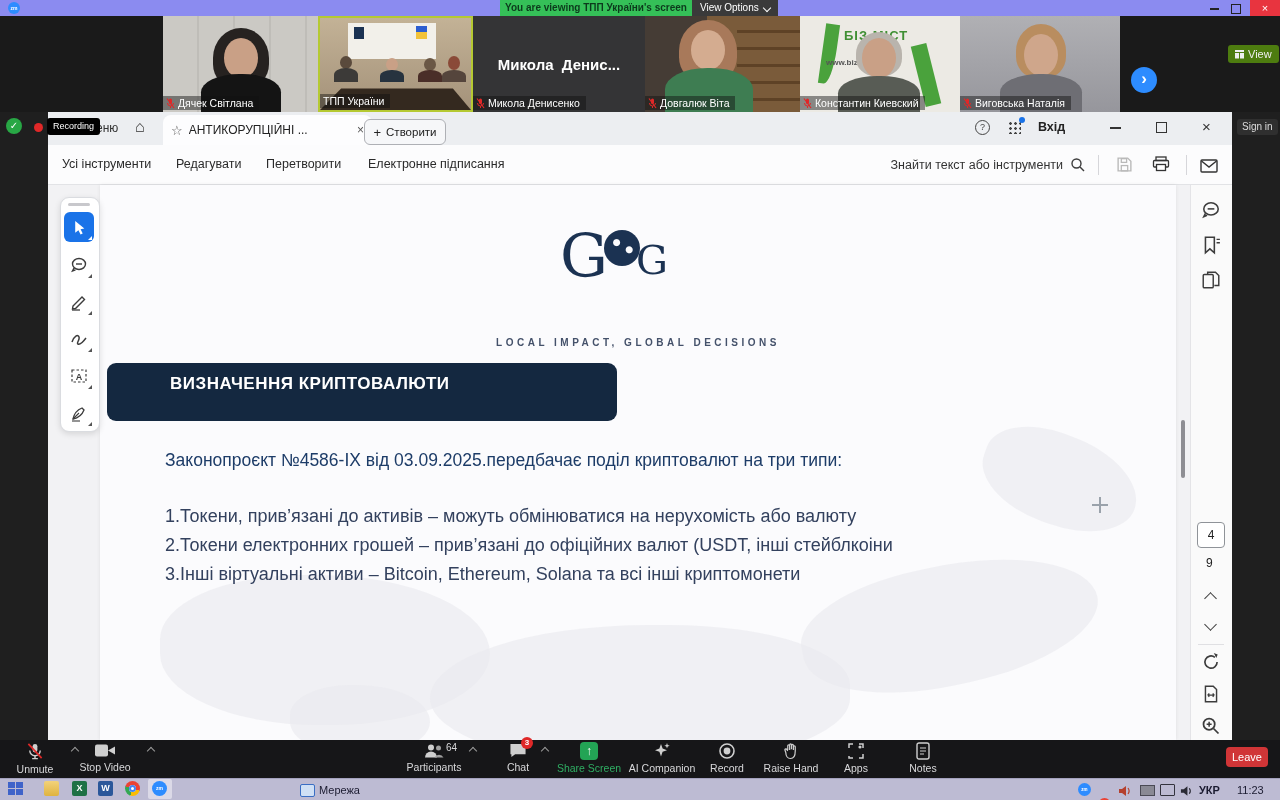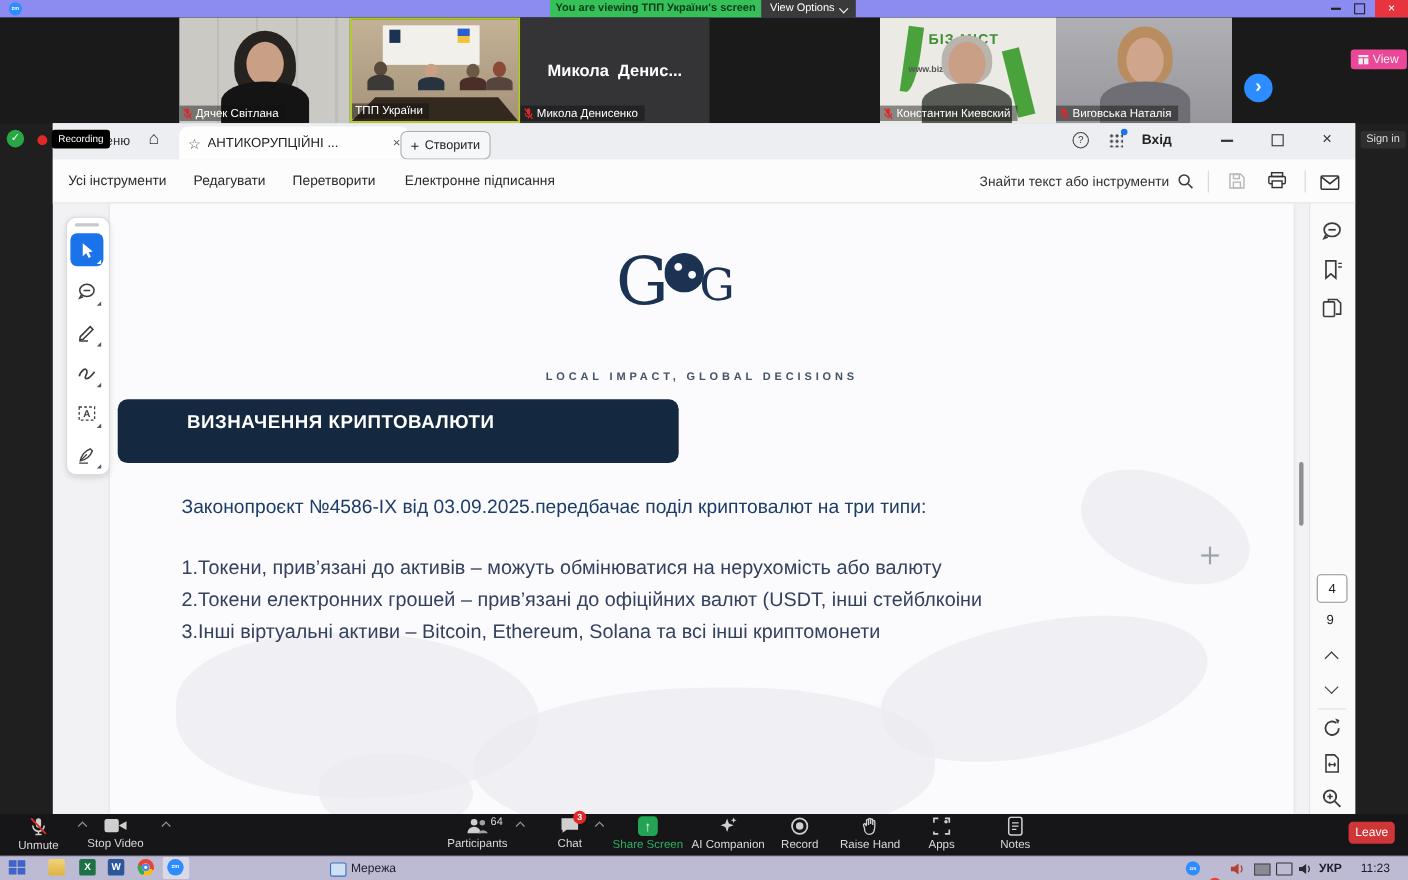--- a/index.html
+++ b/index.html
@@ -19,21 +19,21 @@
   .strip{left:0;top:16px;width:1280px;height:96px;background:#1a1a1a;}
   .tile{position:absolute;top:0;height:96px;overflow:hidden;}
   .tile .label{position:absolute;left:0;bottom:2px;display:flex;align-items:center;gap:3px;
       background:rgba(15,15,15,.45);color:#fff;font-size:10.5px;padding:1px 6px 1px 3px;}
   .head{position:absolute;border-radius:50%;}
   .body{position:absolute;border-radius:48% 48% 0 0;}
   .hair{position:absolute;border-radius:50% 50% 40% 40%;}
   .name-tile-text{color:#fff;font-size:15px;font-weight:bold;white-space:pre;}
   .next-btn{left:1131px;top:51px;width:26px;height:26px;border-radius:50%;background:#2d8cff;
       color:#fff;font-size:17px;font-weight:bold;text-align:center;line-height:24px;}
-  .view-btn{left:1228px;top:29px;height:18px;background:#ec4899;border-radius:3px;color:#eee;
+  .view-btn{left:1228px;top:29px;height:18px;background:#4d7c0f;border-radius:3px;color:#eee;
       font-size:11px;display:flex;align-items:center;gap:4px;padding:0 7px;}
   .grid-ico{width:9px;height:9px;background:
       linear-gradient(#eee,#eee) 0 0/9px 2px no-repeat,
       conic-gradient(#eee 0 0) 0 3.5px/4px 5.5px no-repeat,
       conic-gradient(#eee 0 0) 5px 3.5px/4px 5.5px no-repeat;}
   
   .main-bg{left:0;top:112px;width:1280px;height:628px;background:#1f1f1f;}
   .appwin{left:48px;top:112px;width:1184px;height:628px;background:#f2f2f4;}
   .tabbar{left:48px;top:112px;width:1184px;height:33px;background:#eceef1;}
   .tab{left:163px;top:115px;width:193px;height:30px;background:#fdfdfe;border-radius:8px 8px 0 0;
@@ -164,20 +164,36 @@
       <div class="label">
         <svg width="9" height="11" viewBox="0 0 9 11">
             <rect x="3" y="0.5" width="3" height="5.5" rx="1.5" fill="#e02828"></rect>
             <path d="M1.5 5a3 3 0 006 0M4.5 8v2" stroke="#e02828" stroke-width="1" fill="none"></path>
             <path d="M1 .5l7 9.5" stroke="#e02828" stroke-width="1.2"></path>
           </svg>
         <span>Микола Денисенко</span>
       </div>
     </div>
 
+    <div class="tile" style="left:645px;width:155px;background:linear-gradient(90deg,#453c35 0 40%,#7a5b3a 40%);">
+      <div class="abs" style="left:92px;top:0;width:63px;height:96px;background:repeating-linear-gradient(#7a5b3a 0 14px,#5e4226 14px 17px);"></div>
+      <div>
+        <div class="hair" style="left:34px;top:4px;width:58px;height:62px;background:#a8795a;"></div>
+        <div class="head" style="left:46px;top:14px;width:34px;height:40px;background:#d4ac90;"></div>
+        <div class="body" style="left:20px;top:52px;width:88px;height:44px;background:#3e7d52;"></div>
+      </div>
+      <div class="label">
+        <svg width="9" height="11" viewBox="0 0 9 11">
+            <rect x="3" y="0.5" width="3" height="5.5" rx="1.5" fill="#e02828"></rect>
+            <path d="M1.5 5a3 3 0 006 0M4.5 8v2" stroke="#e02828" stroke-width="1" fill="none"></path>
+            <path d="M1 .5l7 9.5" stroke="#e02828" stroke-width="1.2"></path>
+          </svg>
+        <span>Довгалюк Віта</span>
+      </div>
+    </div>
 
     <div class="tile" style="left:800px;width:160px;background:#eceae4;">
       <div>
         <div class="abs" style="left:22px;top:8px;width:14px;height:60px;background:#4aa23c;border-radius:0 0 60% 0;transform:rotate(8deg);"></div>
         <div class="abs" style="left:44px;top:12px;width:100px;color:#3f8f33;font-weight:bold;font-size:13px;letter-spacing:1px;">БІЗ  МІСТ</div>
         <div class="abs" style="left:26px;top:42px;font-size:8px;color:#555;font-weight:bold;">www.biz</div>
         <div class="abs" style="left:118px;top:42px;font-size:8px;color:#555;font-weight:bold;">ua</div>
         <div class="abs" style="left:118px;top:28px;width:16px;height:62px;background:#4aa23c;transform:rotate(-14deg);"></div>
       </div>
       <div>

